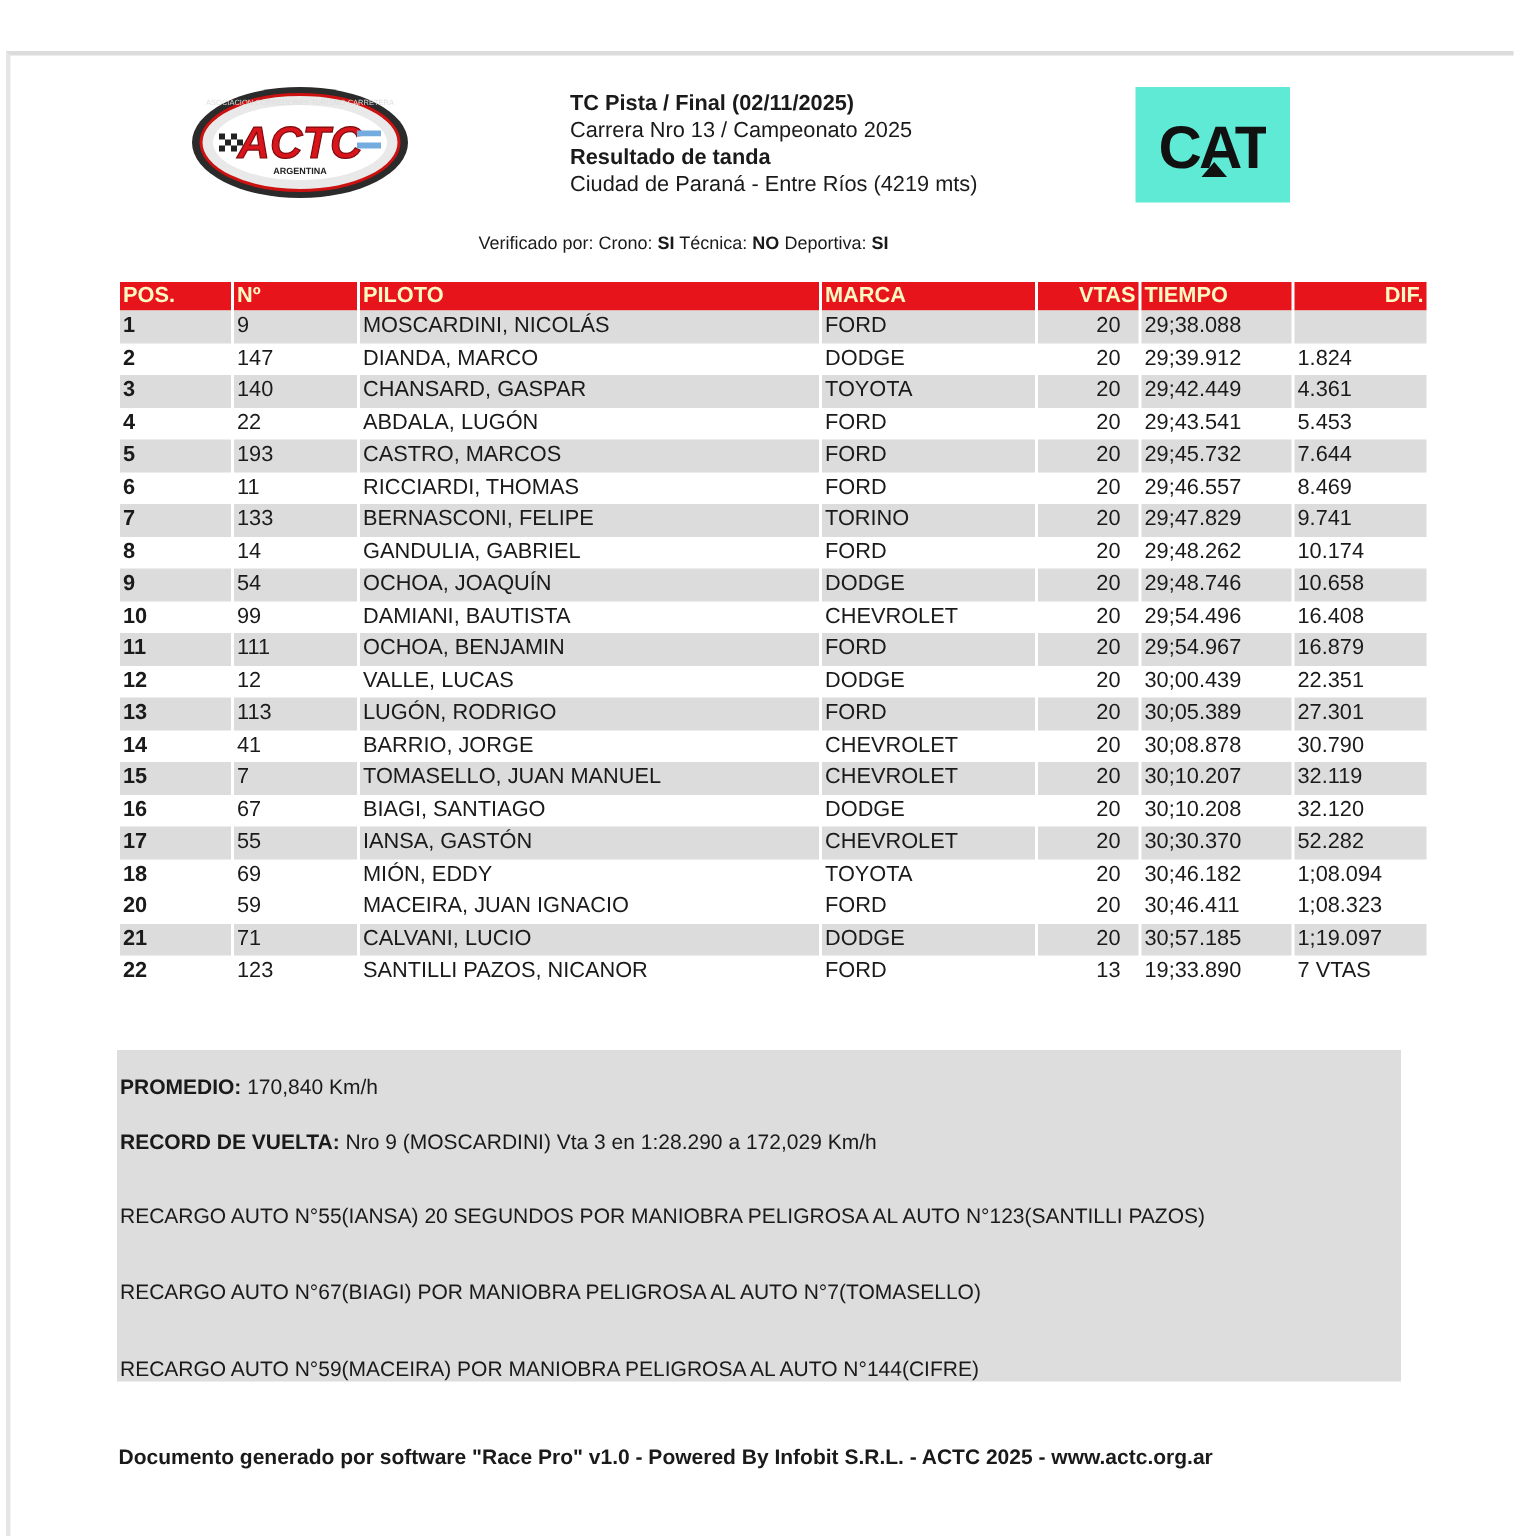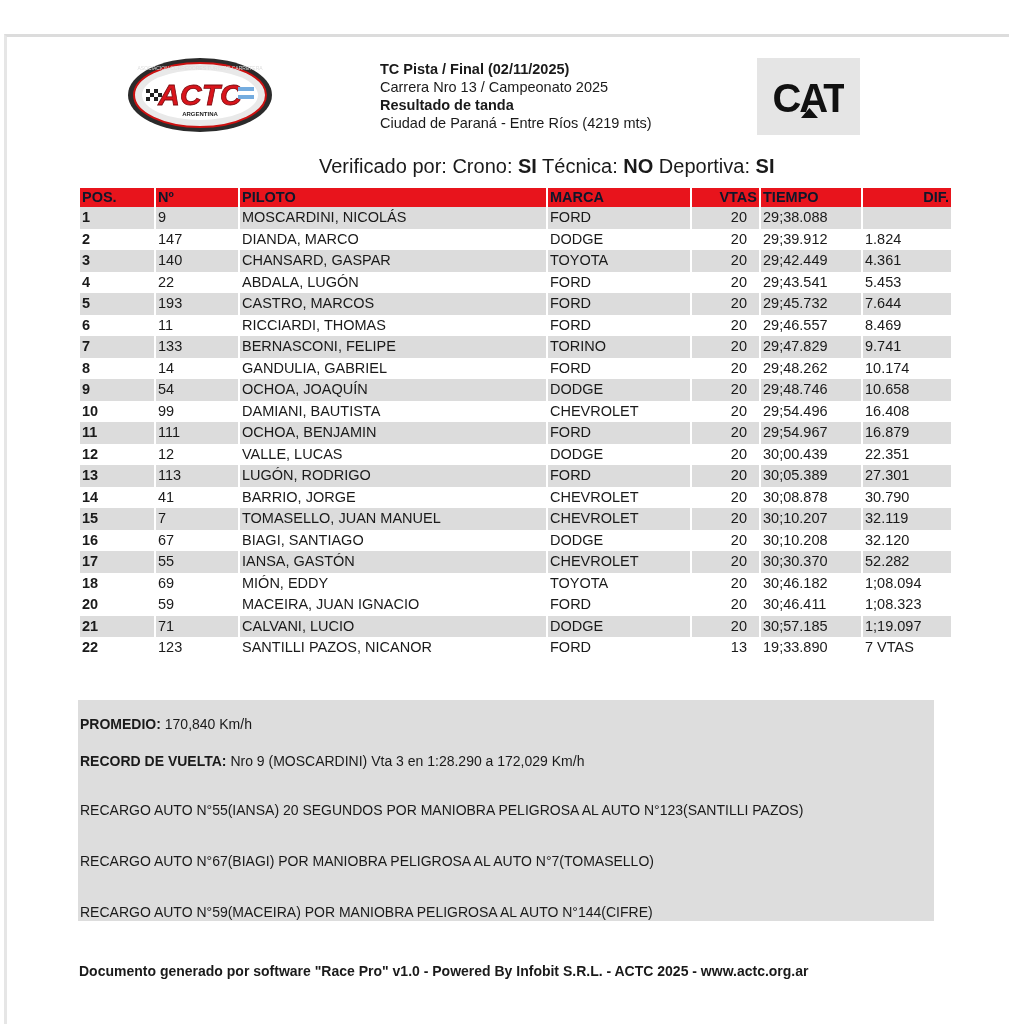--- a/index.html
+++ b/index.html
@@ -1,25 +1,25 @@
 <!DOCTYPE html>
 <html><head>
 <meta charset="utf-8">
 <style>
   html, body { margin:0; padding:0; }
   body { width:1013px; height:1024px; background:#ffffff; position:relative; overflow:hidden; font-family:"Liberation Sans", sans-serif; color:#1a1a1a; }
   .page-frame { position:absolute; left:4px; top:34px; width:1005px; height:990px; border-top:3px solid #dcdcdc; border-left:3px solid #e6e6e6; box-sizing:border-box; background:#fff; }
   .logo-actc { position:absolute; left:126px; top:56px; width:148px; height:78px; }
   .header-text { position:absolute; left:380px; top:60px; font-size:14.5px; line-height:18px; }
   .header-text .b { font-weight:bold; }
-  .logo-cat { position:absolute; left:757px; top:58px; width:103px; height:77px; background:#e5e5e5; display:flex; align-items:center; justify-content:center; }
-  .verif { position:absolute; left:319px; top:155px; font-size:20px; }
+  .logo-cat { position:absolute; left:757px; top:58px; width:103px; height:77px; background:#5eead4; display:flex; align-items:center; justify-content:center; }
+  .verif { position:absolute; left:319px; top:155px; font-size:12px; }
   .verif b { font-weight:bold; }
   table.results { position:absolute; left:78px; top:188px; border-collapse:separate; border-spacing:2px 0; font-size:14.5px; }
-  table.results th { background:#e8141c; color:#0f172a; font-weight:bold; text-align:left; height:19px; padding:0 2px; font-size:14.5px; line-height:19px; }
+  table.results th { background:#e8141c; color:#fef9c3; font-weight:bold; text-align:left; height:19px; padding:0 2px; font-size:14.5px; line-height:19px; }
   table.results td { height:21.5px; padding:0 2px; line-height:21.5px; white-space:nowrap; }
   table.results tr.odd td { background:#dcdcdc; }
   td.pos { font-weight:bold; width:70px; }
   td.num { width:78px; }
   td.pil { width:302px; }
   td.mar { width:138px; }
   td.vta { width:53px; text-align:right; padding-right:12px !important; }
   td.tie { width:96px; }
   td.dif { width:84px; text-align:left; }
   th.vth { text-align:right !important; }

